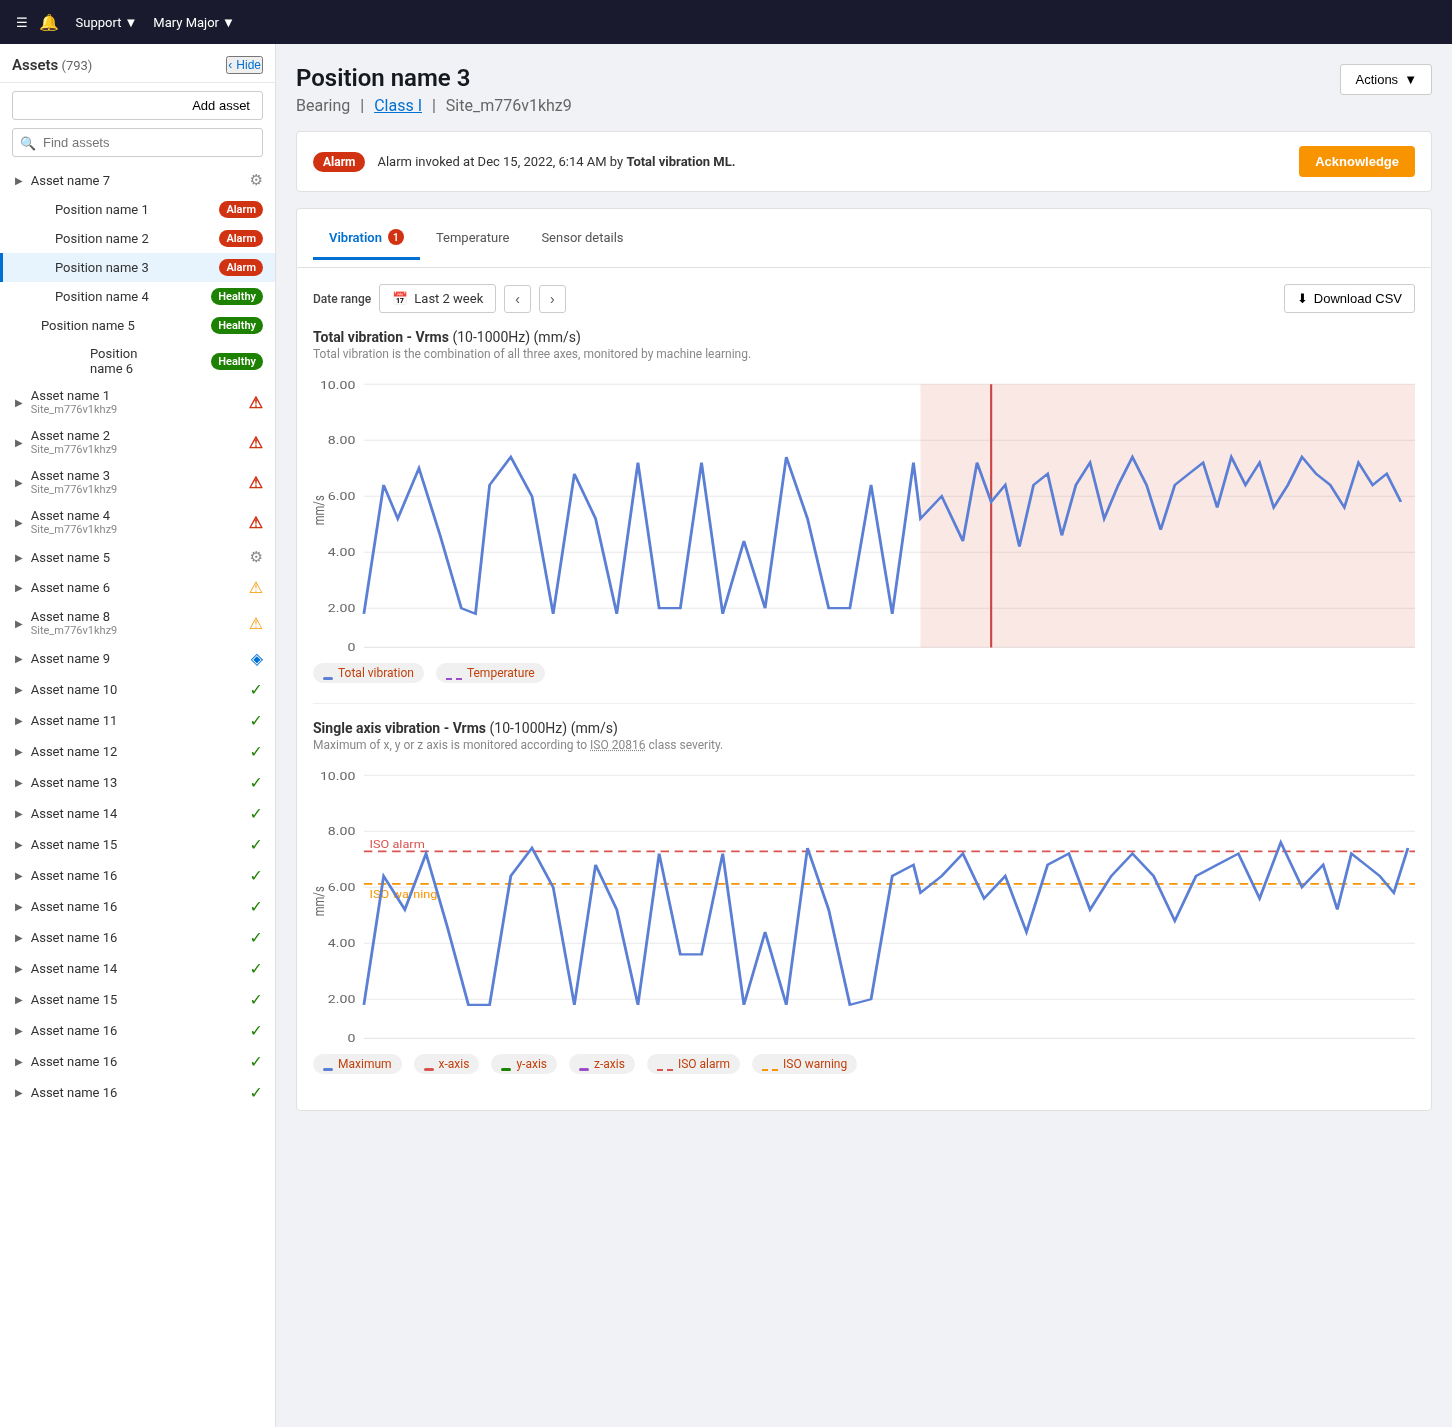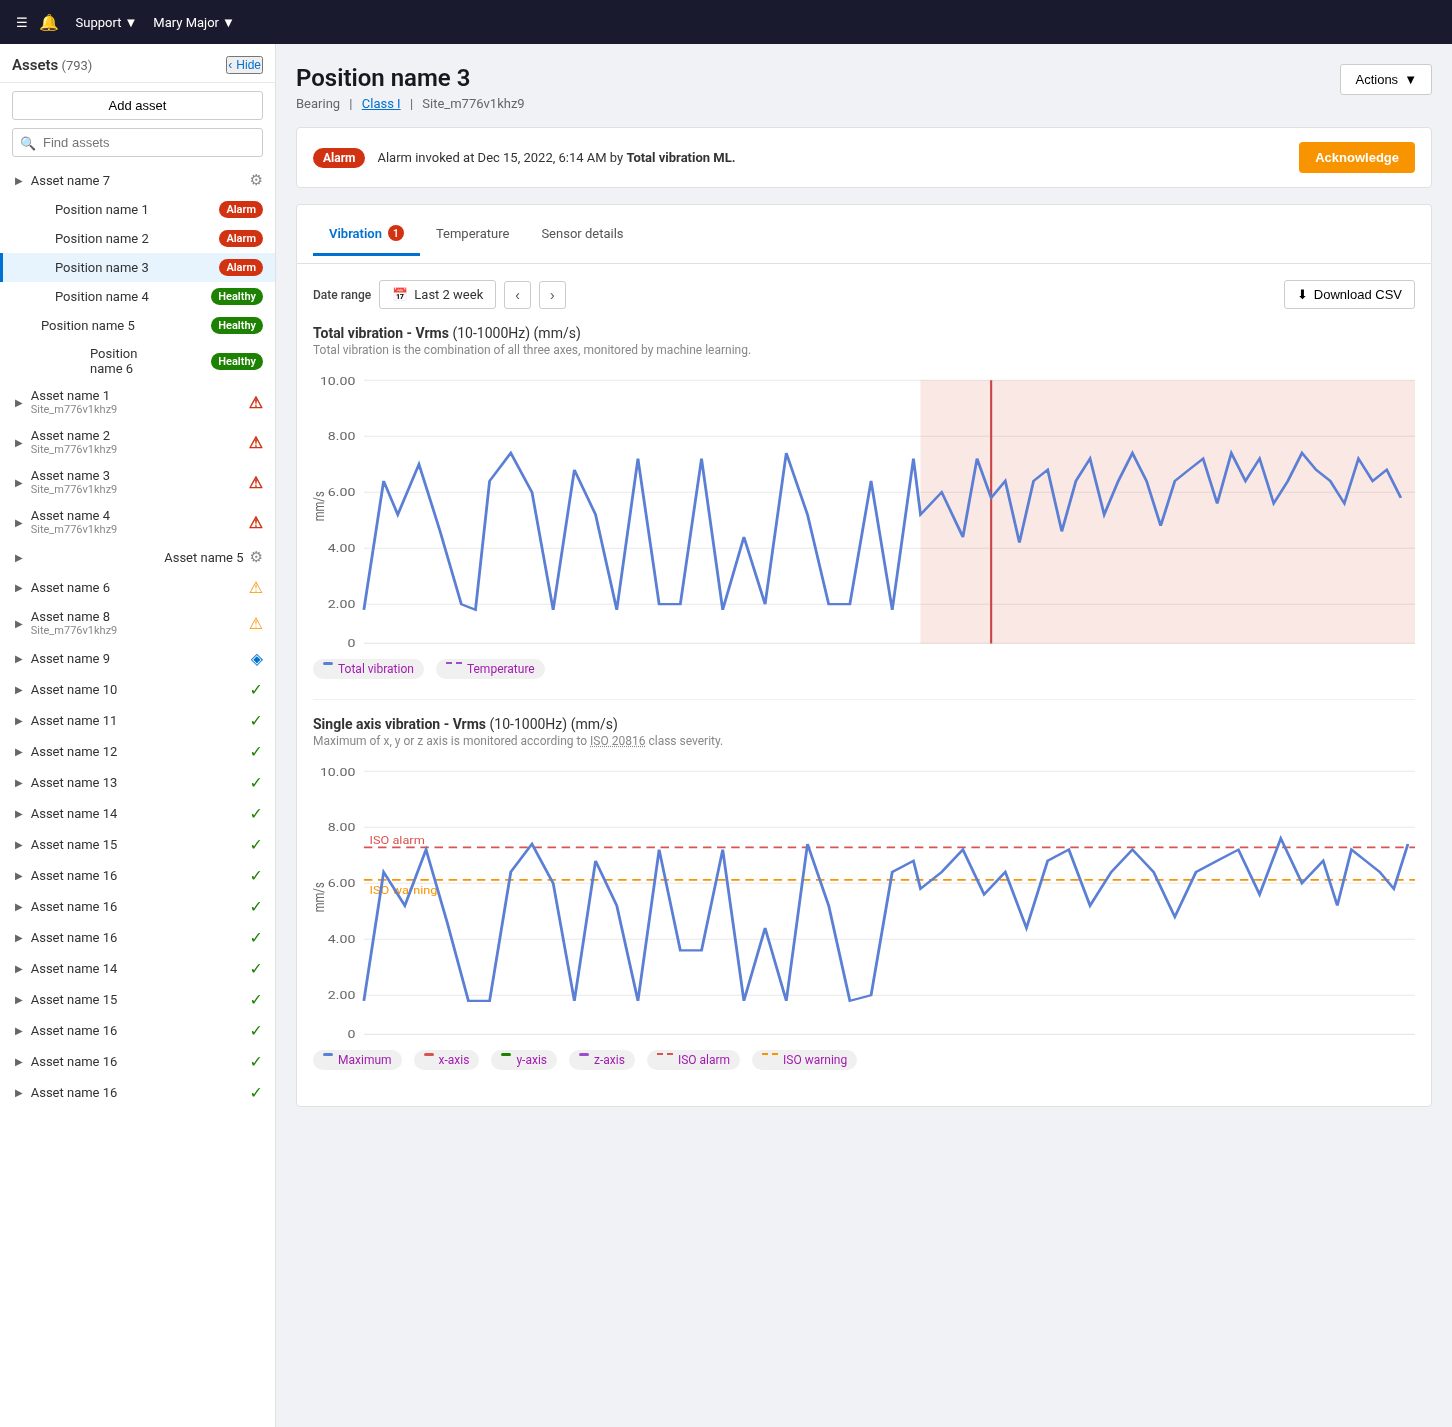--- a/index.html
+++ b/index.html
@@ -51,21 +51,21 @@
     .add-asset-btn {
       margin: 8px 12px;
       border: 1px solid #ccc;
       background: #fff;
       padding: 6px 12px;
       cursor: pointer;
       border-radius: 3px;
       font-size: 13px;
       display: block;
       width: calc(100% - 24px);
-      text-align: center;
+      text-align: right;
     }
     .search-box {
       margin: 0 12px 8px;
       position: relative;
     }
     .search-box input {
       width: 100%;
       padding: 6px 10px 6px 30px;
       border: 1px solid #ccc;
       border-radius: 3px;
@@ -114,21 +114,21 @@
       background: #f0f2f5;
       padding: 20px;
     }
     .page-header {
       display: flex;
       align-items: flex-start;
       justify-content: space-between;
       margin-bottom: 16px;
     }
     .page-title { font-size: 24px; font-weight: 600; color: #16191f; }
-    .page-subtitle { font-size: 13px; color: #666; margin-top: 4px; }
+    .page-subtitle { font-size: 16px; color: #666; margin-top: 4px; }
     .page-subtitle span { color: #666; }
     .page-subtitle .sep { margin: 0 6px; }
 
     .actions-btn {
       display: flex;
       align-items: center;
       gap: 6px;
       border: 1px solid #ccc;
       background: #fff;
       padding: 7px 14px;
@@ -269,24 +269,24 @@
 
     
     .chart-legend {
       display: flex;
       gap: 12px;
       margin-top: 10px;
       flex-wrap: wrap;
     }
     .legend-item {
       display: flex;
-      align-items: flex-start;
+      align-items: flex-end;
       gap: 5px;
       font-size: 12px;
-      color: #a21caf;
+      color: #c2410c;
       background: #f0f0f0;
       border-radius: 12px;
       padding: 3px 10px;
     }
     .legend-dot {
       width: 10px;
       height: 3px;
       border-radius: 2px;
     }
     .legend-dashed {
@@ -411,21 +411,21 @@
         <div class="asset-item" style="padding-left: 12px;">
           <span class="arrow">▶</span>
           <div style="flex:1;min-width:0;">
             <div class="item-name">Asset name 4</div>
             <div class="item-sub">Site_m776v1khz9</div>
           </div>
           <span style="color:#d13212;font-weight:700;font-size:16px;">⚠</span>
         </div>
         <div class="asset-item" style="padding-left: 12px;">
           <span class="arrow">▶</span>
-          <div style="flex:1;min-width:0;text-align:right;">
+          <div style="flex:1;min-width:0;">
             <div class="item-name">Asset name 5</div>
           </div>
           <span style="color:#888;font-size:15px;">⚙</span>
         </div>
         <div class="asset-item" style="padding-left: 12px;">
           <span class="arrow">▶</span>
           <div style="flex:1;min-width:0;">
             <div class="item-name">Asset name 6</div>
           </div>
           <span style="color:#f89400;font-size:16px;">⚠</span>

